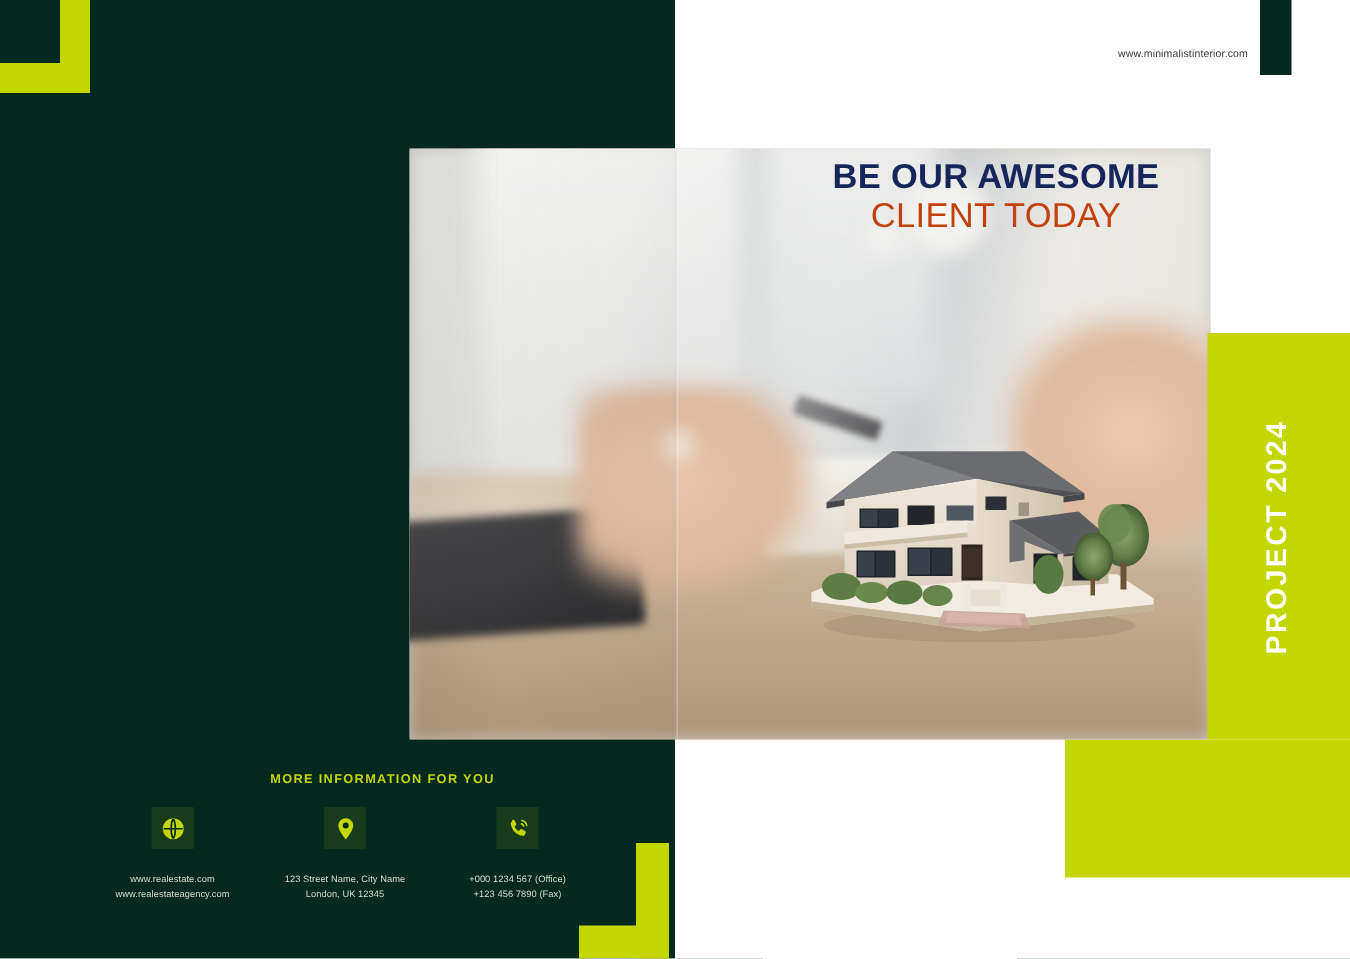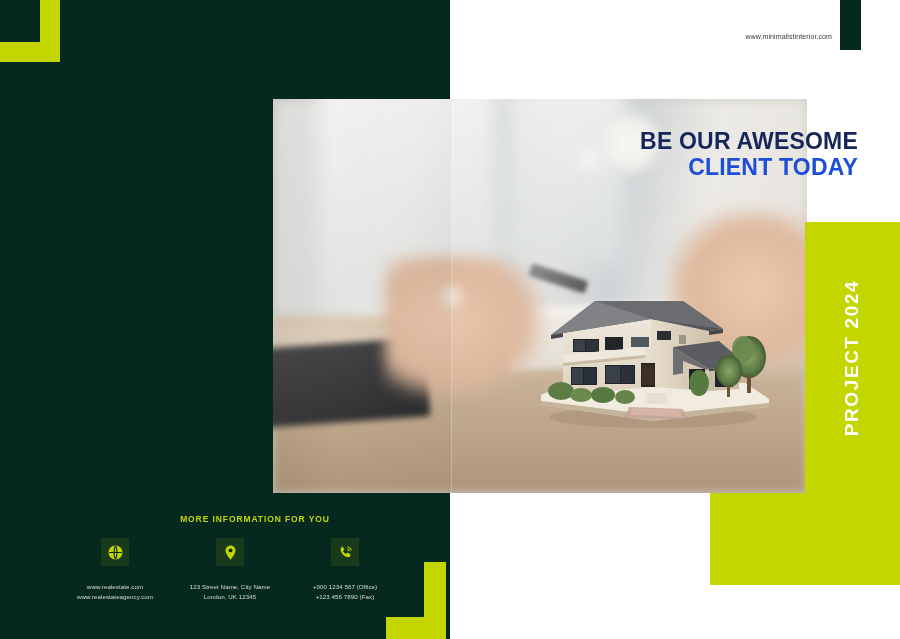--- a/index.html
+++ b/index.html
@@ -146,27 +146,27 @@
   }
 
   
   .house-wrap {
     position:absolute; left:260px; top:192px; width:246px; height:140px;
   }
 
   
   .headline {
     position:absolute; left:470px; top:105px; width:388px;
-    text-align:right; line-height:1.12;margin-top:24px;
+    text-align:center; line-height:1.12;
   }
   .headline .l1 {
     font-size:23px; font-weight:bold; color:#16265a; letter-spacing:.2px;
   }
   .headline .l2 {
-    font-size:23px; font-weight:bold; color:#1d4ed8; letter-spacing:.2px;
+    font-size:23px; font-weight:normal; color:#c2410c; letter-spacing:.2px;
   }
 
   
   .footer-head {
     position:absolute; left:0; top:514px; width:510px;
     text-align:center; color:#c3d600;
     font-size:8.5px; font-weight:bold; letter-spacing:.9px;
   }
   .contacts {
     position:absolute; left:60px; top:538px; width:340px;

